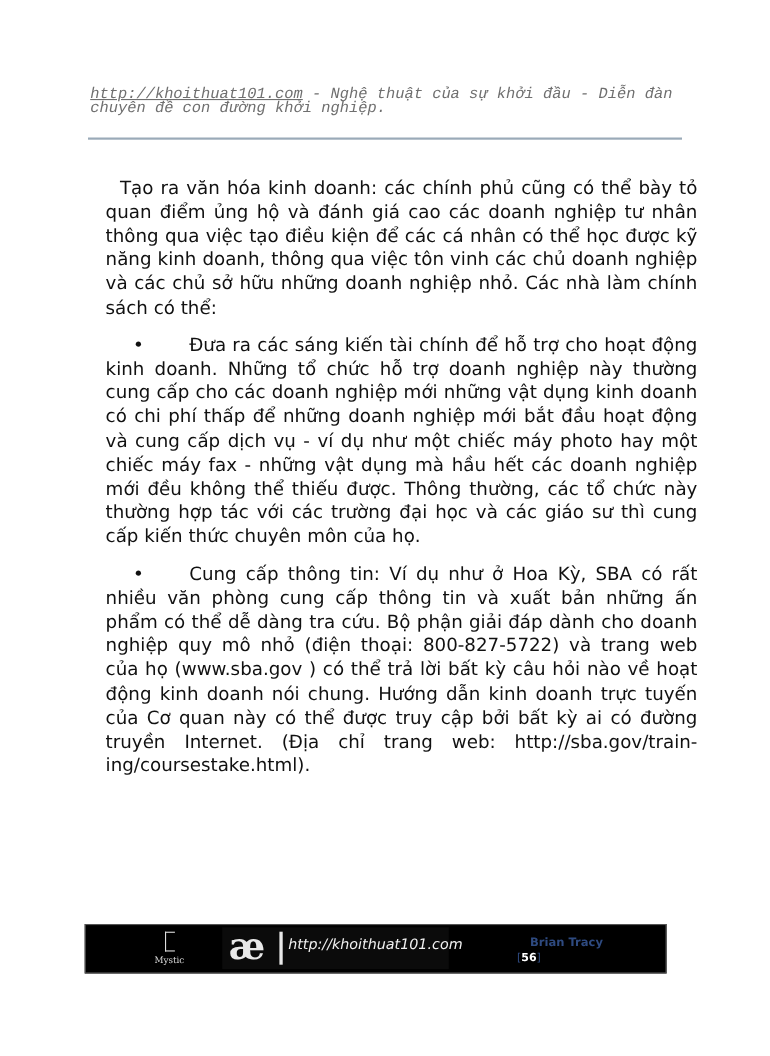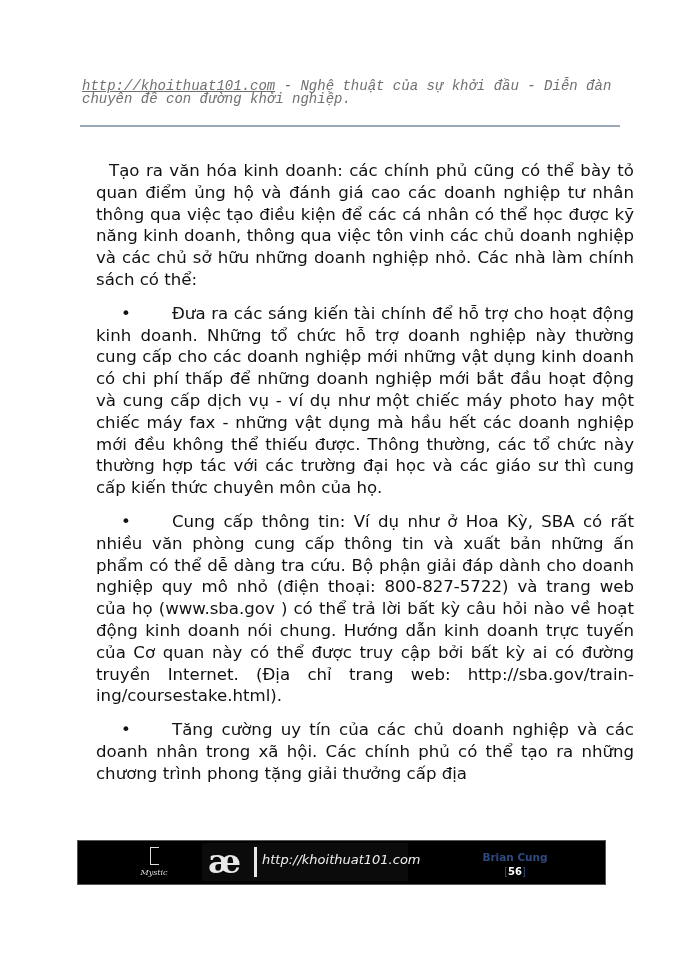--- a/index.html
+++ b/index.html
@@ -34,21 +34,21 @@
   }
   .mystic-logo {
     position: absolute; left: 56px; top: 6px; width: 40px; height: 36px;
     color: #ddd; text-align: center;
   }
   .mystic-bracket {
     display: block; margin: 0 auto; width: 8px; height: 16px;
     border: 1px solid #ddd; border-right: none;
   }
   .mystic-text {
-    font-family: "DejaVu Serif", serif; font-size: 8px; color: #ddd; margin-top: 3px; display: block; font-style: italic;
+    font-family: "DejaVu Serif", serif; font-size: 8px; color: #ddd; margin-top: 3px; display: block;
   }
   .ae-block {
     position: absolute; left: 124px; top: 2px; width: 206px; height: 38px; background: #0b0b0b;
   }
   .ae-logo {
     position: absolute; left: 6px; top: 0px;
     font-family: "DejaVu Serif", serif; font-size: 34px; line-height: 36px;
     color: #e8e8e8; font-weight: bold;
   }
   .ae-bar {
@@ -56,21 +56,21 @@
   }
   .ae-url {
     position: absolute; left: 60px; top: 9px;
     font-family: "DejaVu Sans", sans-serif; font-style: italic; font-size: 13px; color: #f0f0f0;
   }
   .author {
     position: absolute; left: 392px; top: 10px; width: 90px; text-align: center;
     font-family: "DejaVu Sans", sans-serif; font-weight: bold; font-size: 10.5px; color: #2e4a80;
   }
   .page-num {
-    position: absolute; left: 392px; top: 25px; width: 90px; text-align: center;
+    position: absolute; left: 392px; top: 25px; width: 90px; text-align: left;
     font-family: "DejaVu Sans", sans-serif; font-size: 10px; color: #2e4a80;
   }
   .page-num b { color: #ffffff; font-weight: bold; }
 </style>
 </head>
 <body>
 
 <div class="header">
   <a>http://khoithuat101.com</a><span> - Nghệ thuật của sự khởi đầu - Diễn đàn chuyên đề con đường khởi nghiệp.</span>
 </div>
@@ -80,30 +80,27 @@
   <p class="intro">Tạo ra văn hóa kinh doanh: các chính phủ cũng có thể bày tỏ quan điểm ủng hộ và đánh giá cao các doanh nghiệp tư nhân thông qua việc tạo điều kiện để các cá nhân có thể học được kỹ năng kinh doanh, thông qua việc tôn vinh các chủ doanh nghiệp và các chủ sở hữu những doanh nghiệp nhỏ. Các nhà làm chính sách có thể:</p>
 
   <p class="bullet-par">
     <span class="bullet">•</span><span>Đưa ra các sáng kiến tài chính để hỗ trợ cho hoạt động kinh doanh. Những tổ chức hỗ trợ doanh nghiệp này thường cung cấp cho các doanh nghiệp mới những vật dụng kinh doanh có chi phí thấp để những doanh nghiệp mới bắt đầu hoạt động và cung cấp dịch vụ - ví dụ như một chiếc máy photo hay một chiếc máy fax - những vật dụng mà hầu hết các doanh nghiệp mới đều không thể thiếu được. Thông thường, các tổ chức này thường hợp tác với các trường đại học và các giáo sư thì cung cấp kiến thức chuyên môn của họ.</span>
   </p>
 
   <p class="bullet-par">
     <span class="bullet">•</span><span>Cung cấp thông tin: Ví dụ như ở Hoa Kỳ, SBA có rất nhiều văn phòng cung cấp thông tin và xuất bản những ấn phẩm có thể dễ dàng tra cứu. Bộ phận giải đáp dành cho doanh nghiệp quy mô nhỏ (điện thoại: 800-827-5722) và trang web của họ (www.sba.gov ) có thể trả lời bất kỳ câu hỏi nào về hoạt động kinh doanh nói chung. Hướng dẫn kinh doanh trực tuyến của Cơ quan này có thể được truy cập bởi bất kỳ ai có đường truyền Internet. (Địa chỉ trang web: http://sba.gov/train-ing/coursestake.html).</span>
   </p>
 
-  <p class="bullet-par">
-    <span class="bullet">•</span><span>Tăng cường uy tín của các chủ doanh nghiệp và các doanh nhân trong xã hội. Các chính phủ có thể tạo ra những chương trình phong tặng giải thưởng cấp địa</span>
-  </p>
 </div>
 
 <div class="footer">
   <div class="mystic-logo">
     <span class="mystic-bracket"></span>
     <span class="mystic-text">Mystic</span>
   </div>
   <div class="ae-block">
     <span class="ae-logo">æ</span>
     <span class="ae-bar"></span>
     <span class="ae-url">http://khoithuat101.com</span>
   </div>
-  <div class="author">Brian Cung</div>
+  <div class="author">Brian Tracy</div>
   <div class="page-num"><span>[</span><b>56</b><span>]</span></div>
 </div>
 
 </body></html>

